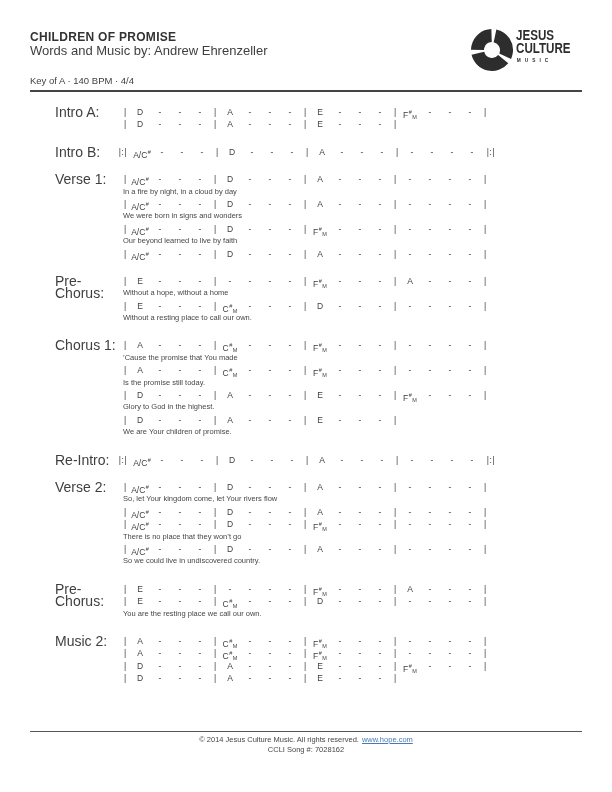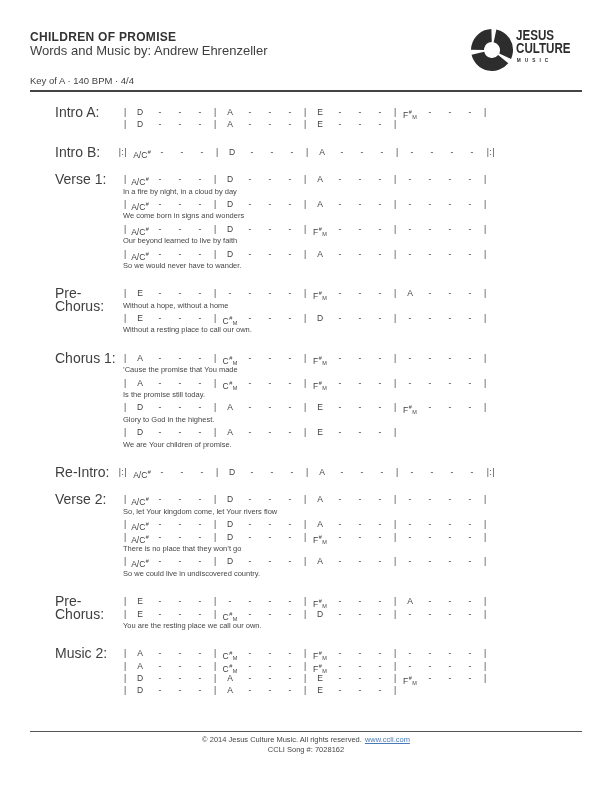--- a/index.html
+++ b/index.html
@@ -184,21 +184,21 @@
             <span class="beat">-</span>
             <span class="beat">-</span>
             <span class="beat">-</span>
             <span class="barline">|</span>
             <span class="beat">-</span>
             <span class="beat">-</span>
             <span class="beat">-</span>
             <span class="beat">-</span>
             <span class="barline close">|</span>
           </div>
-          <div class="line lyric">We come born in signs and wonders</div>
+          <div class="line lyric">We were born in signs and wonders</div>
           <div class="line chord-line">
             <span class="barline">|</span>
             <span class="beat">A/C<span class="sup">#</span></span>
             <span class="beat">-</span>
             <span class="beat">-</span>
             <span class="beat">-</span>
             <span class="barline">|</span>
             <span class="beat">D</span>
             <span class="beat">-</span>
             <span class="beat">-</span>
@@ -232,21 +232,20 @@
             <span class="beat">-</span>
             <span class="beat">-</span>
             <span class="beat">-</span>
             <span class="barline">|</span>
             <span class="beat">-</span>
             <span class="beat">-</span>
             <span class="beat">-</span>
             <span class="beat">-</span>
             <span class="barline close">|</span>
           </div>
-          <div class="line lyric">So we would never have to wander.</div>
         </div>
       </div>
       <div class="section">
         <div class="section-label">Pre-Chorus:</div>
         <div class="section-lines">
           <div class="line chord-line">
             <span class="barline">|</span>
             <span class="beat">E</span>
             <span class="beat">-</span>
             <span class="beat">-</span>
@@ -661,18 +660,18 @@
             <span class="beat">-</span>
             <span class="barline close">|</span>
           </div>
         </div>
       </div>
     </div>
 
   <div class="footer">
 
     <div class="footer-line">
-      <span>© 2014 Jesus Culture Music.  All rights reserved.</span><a class="ccli-link" href="#">www.ccli.com</a>
+      <span>© 2014 Jesus Culture Music.  All rights reserved.</span><a class="ccli-link" href="#">www.hope.com</a>
     </div>
     <div class="footer-line">CCLI Song #: 7028162</div>
   </div>
 
 </div>
 
 </body></html>

